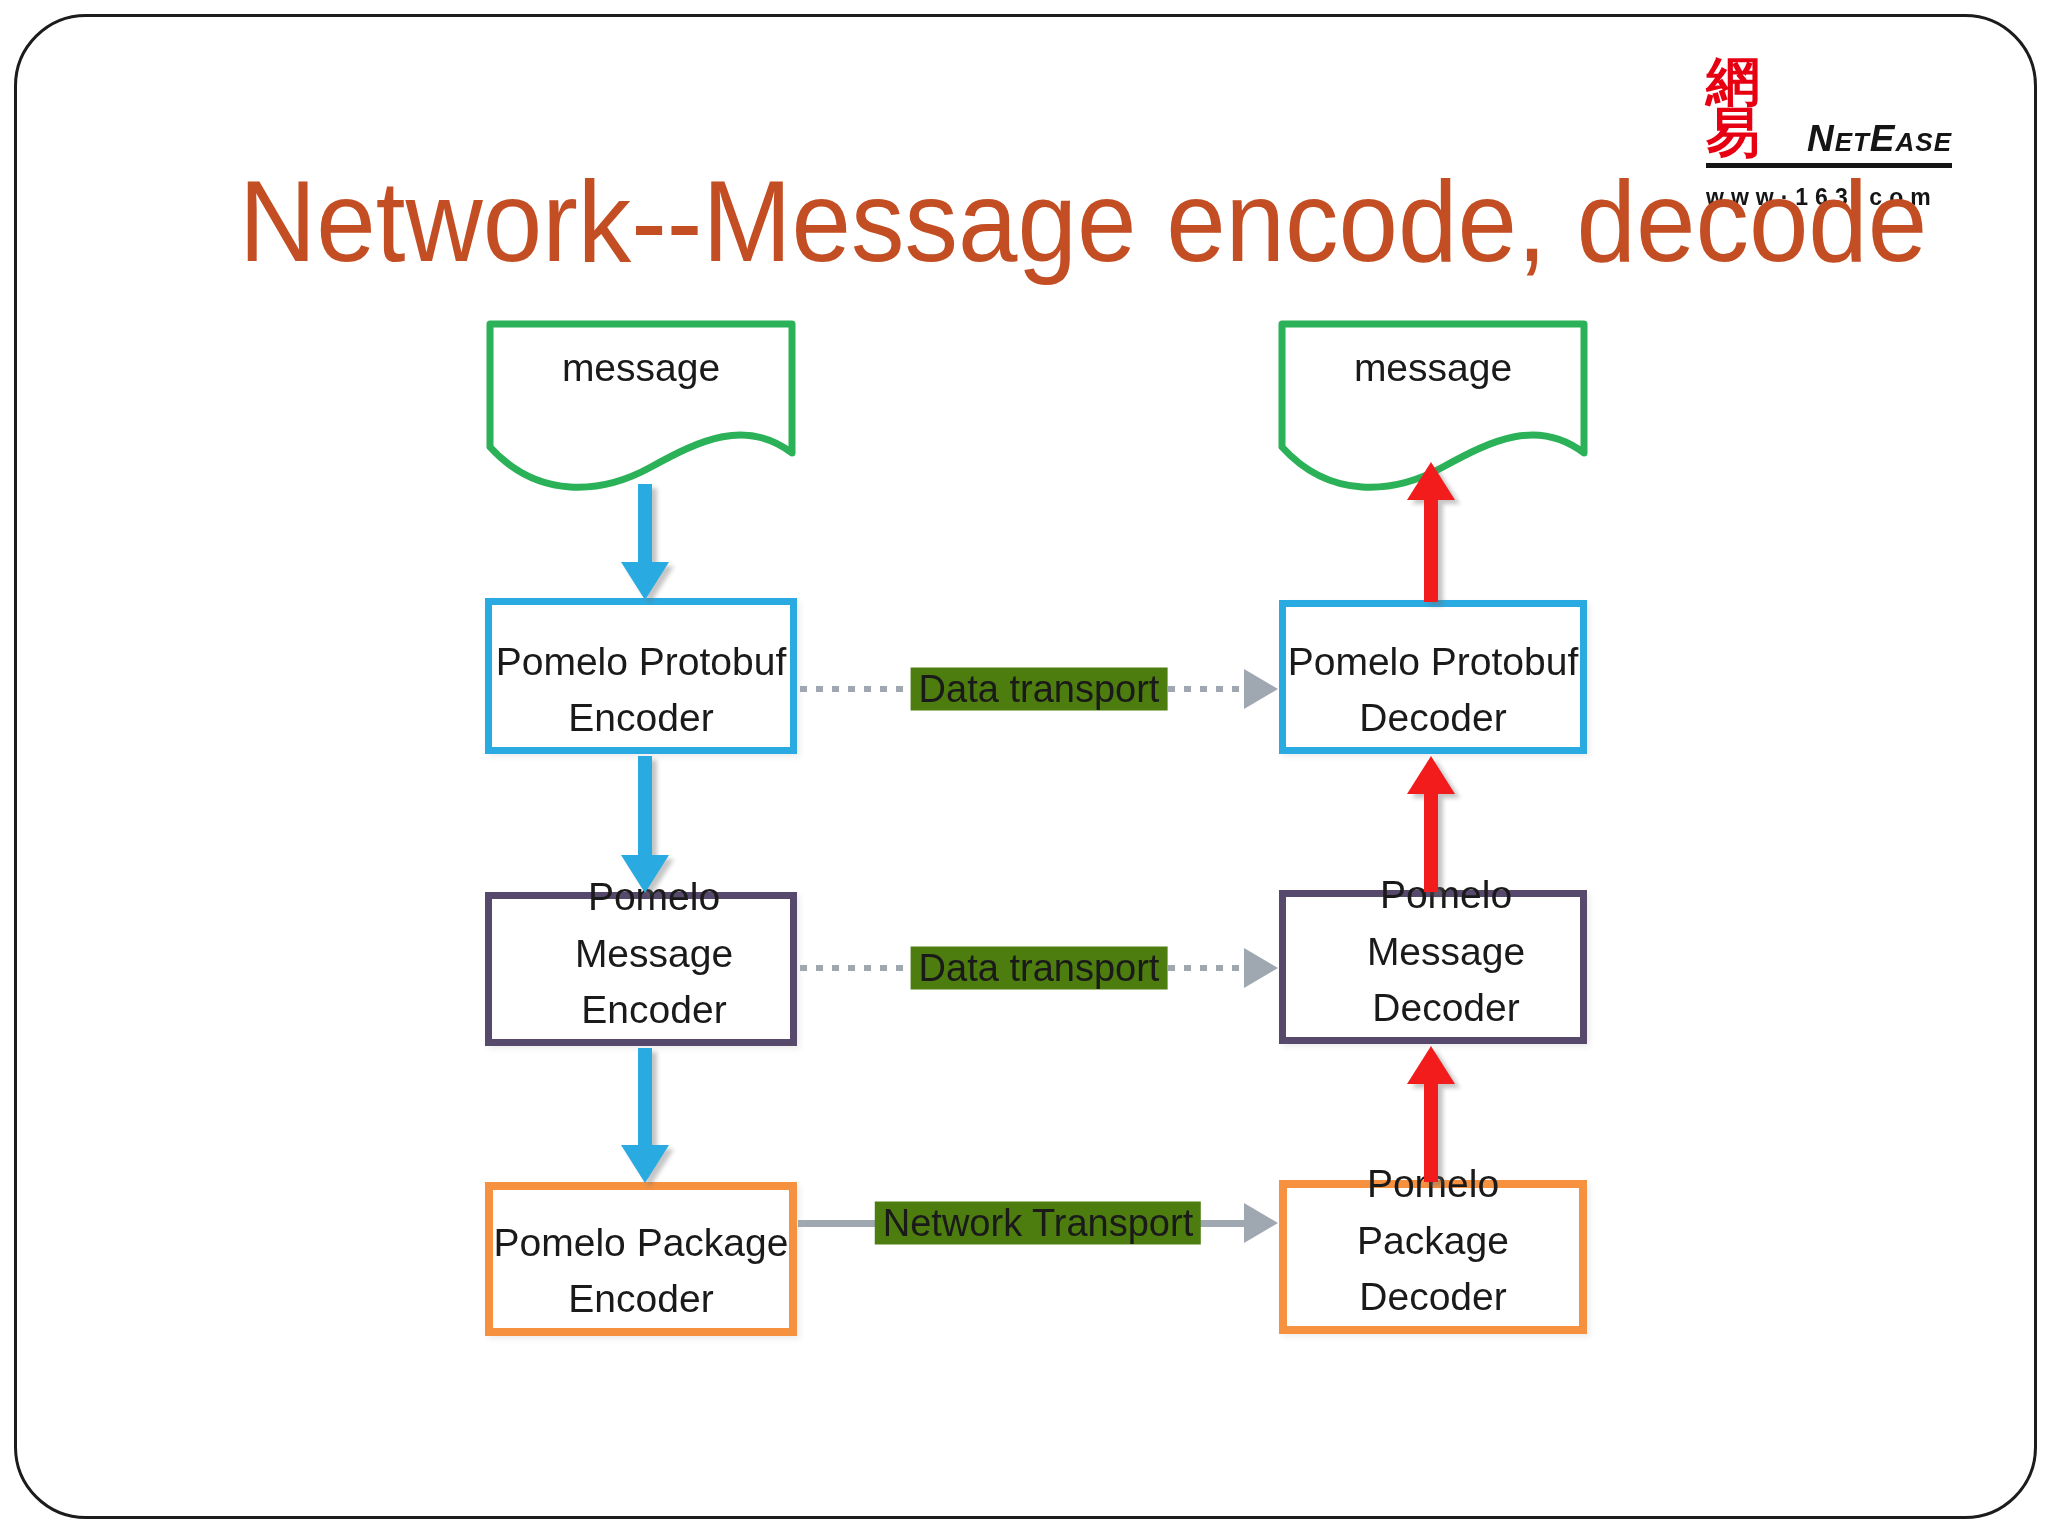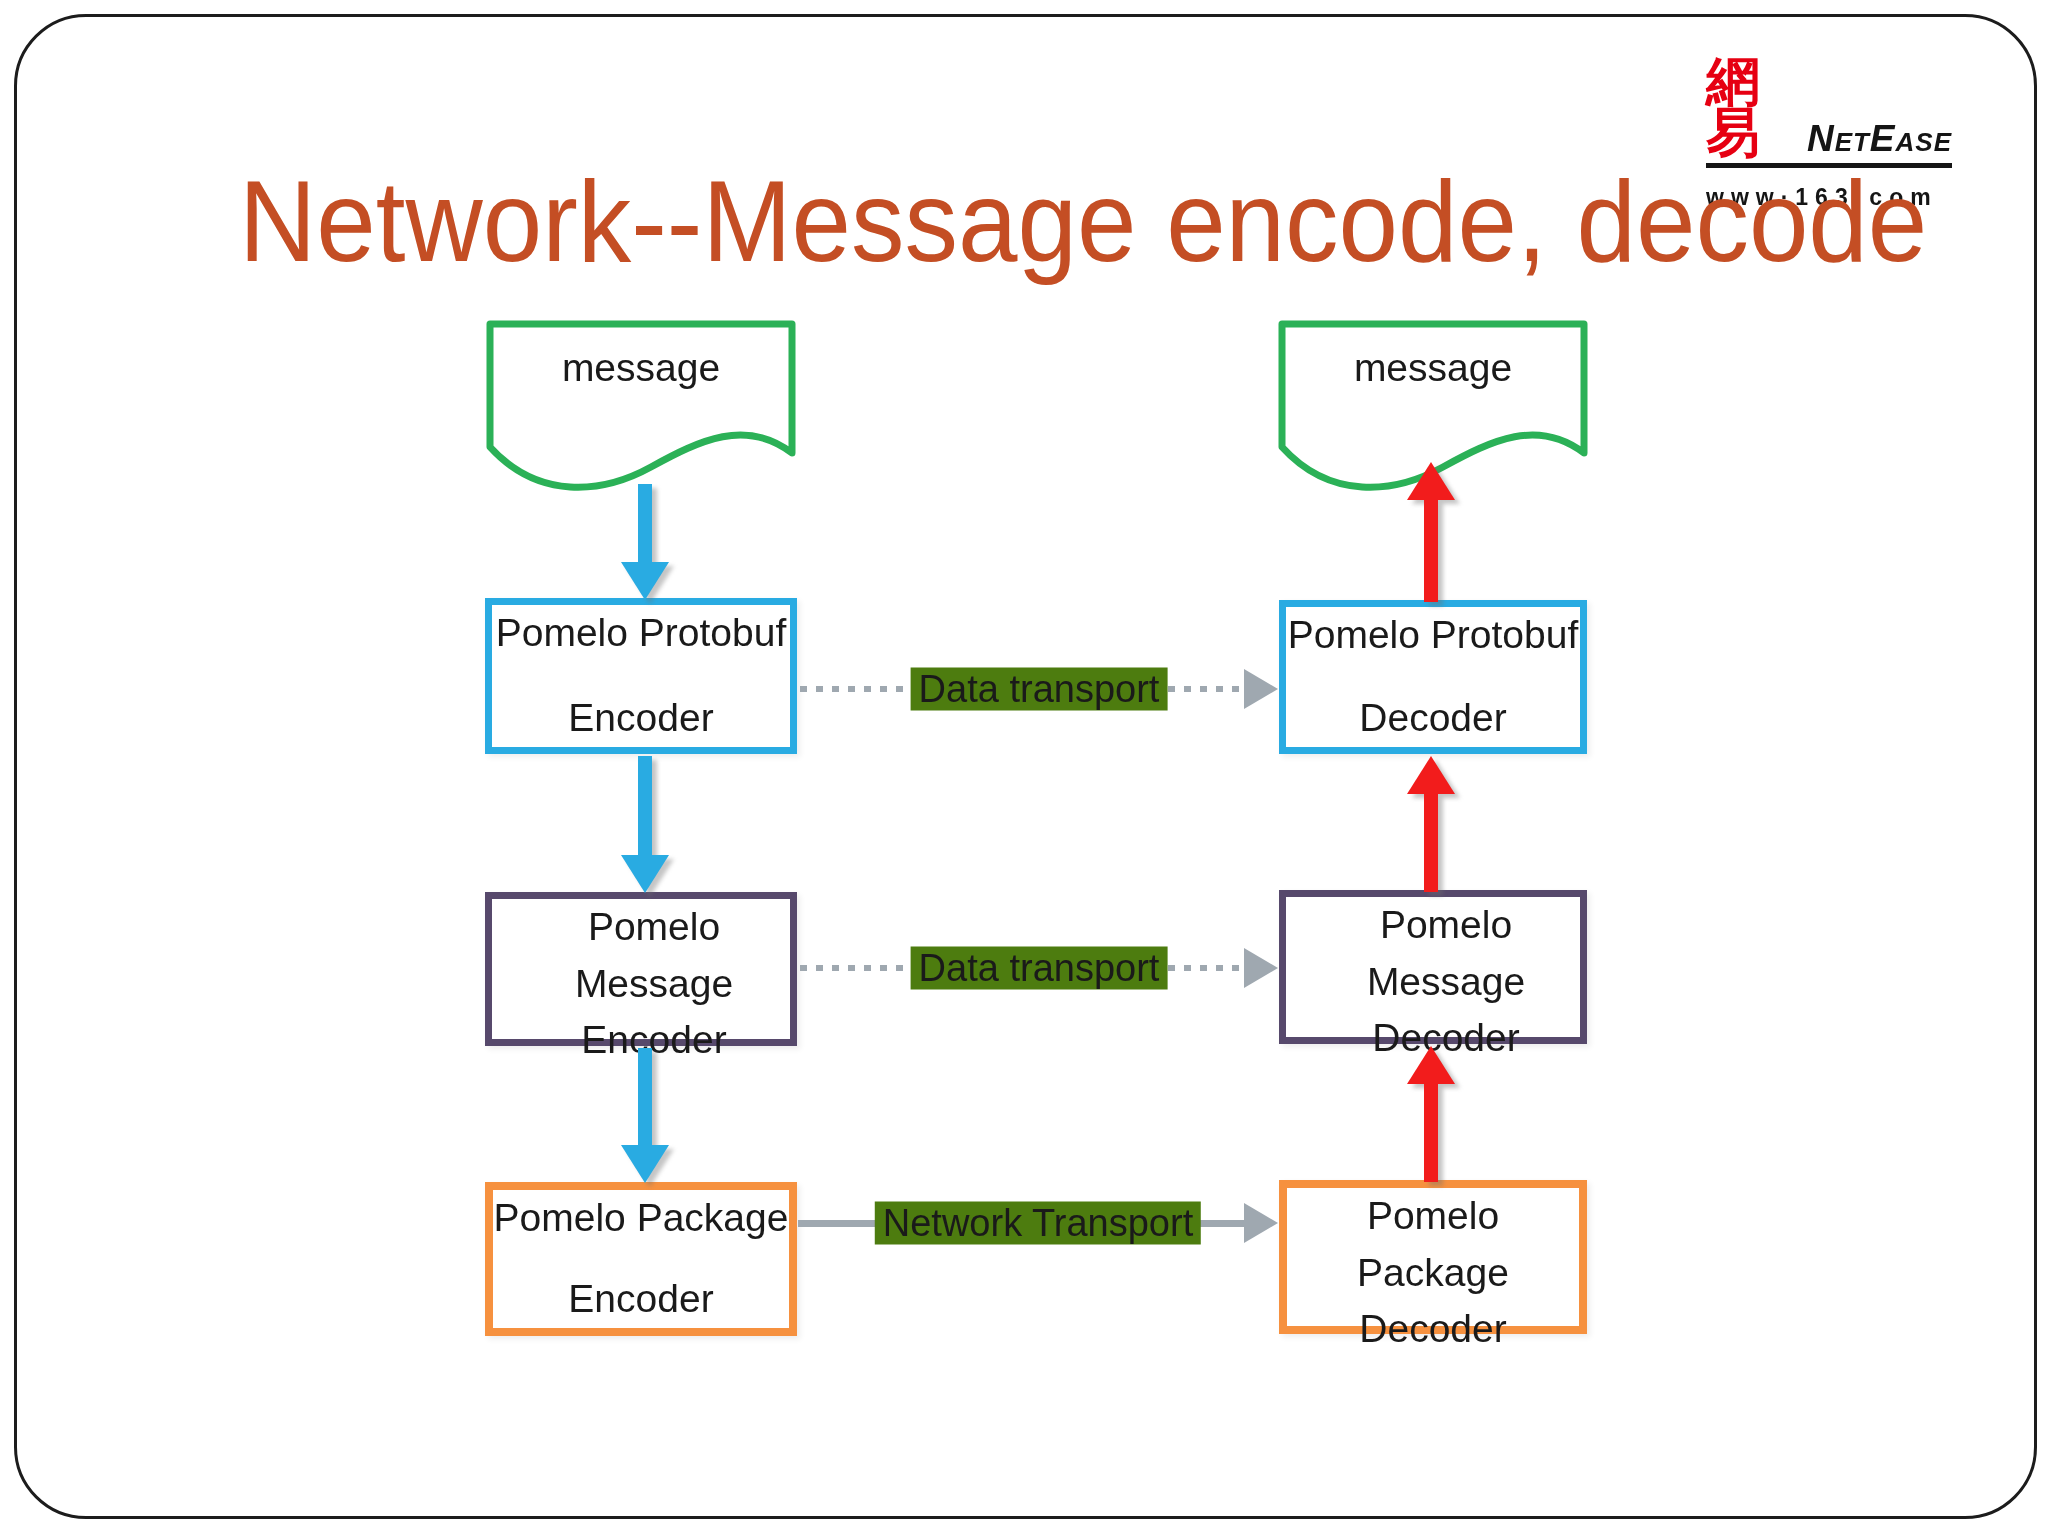--- a/index.html
+++ b/index.html
@@ -29,21 +29,21 @@
     transform:scaleX(.93);transform-origin:50% 50%;}
 
   
   .docshape{position:absolute;width:310px;height:190px;}
   .doc-path{fill:#ffffff;stroke:var(--green,#2bb157);stroke-width:7;stroke-linejoin:round;}
   .doc-label{position:absolute;left:0;top:26px;width:100%;text-align:center;
     font-size:39px;color:var(--ink,#1a1a1a);}
 
   
   .nodebox{position:absolute;background:#fff;display:flex;flex-direction:column;
-    align-items:center;justify-content:space-between;box-sizing:border-box;
+    align-items:center;justify-content:flex-end;box-sizing:border-box;
     box-shadow:3px 3px 6px rgba(0,0,0,.07);}
   .nodebox .bl{font-size:39px;line-height:1.45;color:var(--ink,#1a1a1a);text-align:center;}
   .b-blue{border:7px solid var(--blue,#29abe2);}
   .b-purple{border:7px solid var(--purple,#57496c);padding-left:26px;}
   .b-orange{border:8px solid var(--orange,#f6913f);}
 
   
   .varrow{position:absolute;width:48px;
     filter:drop-shadow(5px 4px 2px rgba(110,110,110,.4));}
   .varrow i{position:absolute;display:block;}

